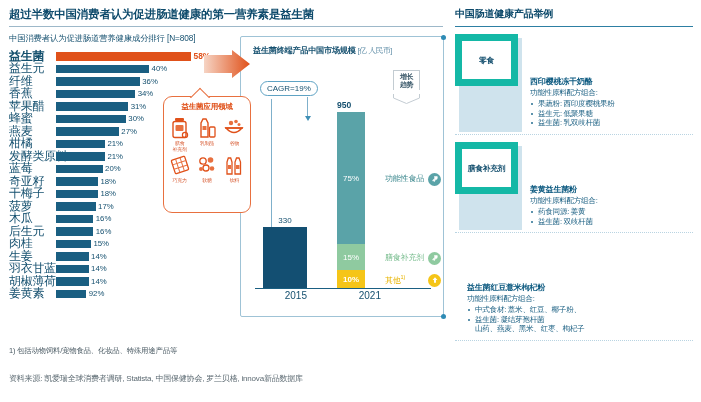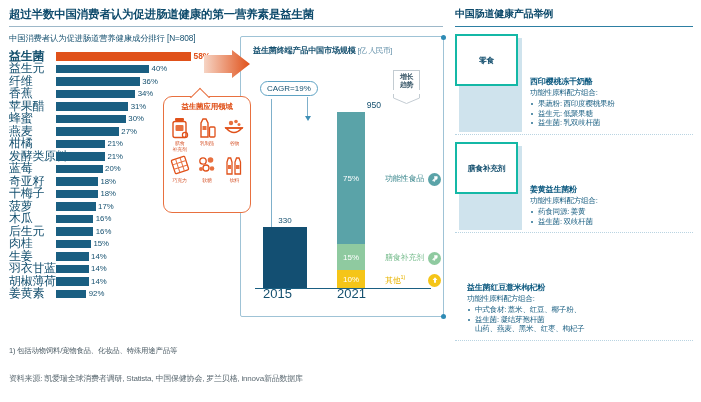--- a/index.html
+++ b/index.html
@@ -96,35 +96,35 @@
   .cagr-arrow{position:absolute;left:66px;top:60px;width:1px;height:20px;background:#7fb0cb;}
   .cagr-arrowhead{
     position:absolute;left:63.5px;top:79px;width:0;height:0;
     border-left:3.5px solid transparent;border-right:3.5px solid transparent;
     border-top:5px solid #3f8fb5;
   }
 
   .plot{position:absolute;left:14px;top:60px;width:176px;height:192px;}
   .axis{position:absolute;left:0;bottom:0;width:176px;height:1px;background:#1a5f82;}
   .xlab{
-    position:absolute;bottom:-13px;font-size:13px;color:#15506f;text-align:left;width:44px;
+    position:absolute;bottom:-13px;font-size:10px;color:#15506f;text-align:right;width:44px;
   }
 
   .col15{position:absolute;left:8px;bottom:1px;width:44px;}
   .bar2015{width:44px;background:#134f72;}
   .val2015{
     position:absolute;width:44px;text-align:center;font-size:8px;color:#15506f;
   }
   .col21{position:absolute;left:82px;bottom:1px;width:44px;}
   .stack-seg{
     width:28px;display:flex;align-items:center;justify-content:center;
     font-size:8px;color:#ffffff;
   }
   .val2021{
-    position:absolute;width:44px;text-align:right;font-size:8.6px;font-weight:normal;color:#15506f;
+    position:absolute;width:44px;text-align:left;font-size:8.6px;font-weight:bold;color:#15506f;
   }
   .seg-label{
     position:absolute;left:130px;font-size:8px;white-space:nowrap;letter-spacing:-0.2px;
   }
   .seg-icon{
     position:absolute;left:173px;width:13px;height:13px;border-radius:50%;
     display:flex;align-items:center;justify-content:center;
   }
   .sup{font-size:5.5px;vertical-align:super;}
 
@@ -137,21 +137,21 @@
     color:#3c5a6b;font-weight:bold;letter-spacing:-0.5px;
   }
 
   
   .right-panel{position:absolute;left:455px;top:7px;width:240px;}
   .right-title{font-size:10px;font-weight:bold;color:#0d4a6b;letter-spacing:-0.2px;}
   .right-rule{margin-top:5px;width:238px;height:1.3px;background:#2d7fa3;}
   .prod-block{position:relative;display:flex;margin-top:7px;min-height:52px;}
   .cat-box{
     position:relative;width:63px;min-height:52px;flex:none;
-    border:2px solid #14b8a6;box-sizing:border-box;
+    border:7px solid #14b8a6;box-sizing:border-box;
     display:flex;align-items:center;justify-content:center;
     font-size:7.8px;font-weight:bold;color:#15506f;letter-spacing:-0.3px;
     background:#ffffff;
   }
   .cat-shadow{
     position:absolute;left:4px;top:4px;width:63px;height:100%;
     background:#cfe3ed;z-index:-1;
   }
   .prod-body{margin-left:12px;flex:1;margin-top:42px;}
   .prod-name{
@@ -461,21 +461,21 @@
     <div class="plot" id="plot">
       <div class="axis"></div>
     <div class="col15">
           <div class="bar2015" style="height: 61.1368px;"></div>
           <div class="val2015" style="bottom: 63.1368px;">330</div>
           <div class="xlab">2015</div>
         </div>
         <div class="col21">
           <div class="stack-seg" style="height: 132px; background: rgb(90, 163, 168);">75%</div>
           <div class="stack-seg" style="height: 26.4px; background: rgb(143, 202, 160);">15%</div>
-          <div class="stack-seg" style="height: 17.6px; background: rgb(245, 197, 24);">10%</div>
+          <div class="stack-seg" style="height: 17.6px; background: rgb(245, 197, 24); font-weight: bold;">10%</div>
           <div class="val2021" style="bottom: 178px;">950</div>
           <div class="xlab">2021</div>
         </div>
         <div class="seg-label" style="bottom: 3.8px; color: rgb(232, 180, 0);">其他<span class="sup">1)</span></div>
         <div class="seg-icon" style="bottom: 2.3px; background: rgb(245, 197, 24);">
           <svg width="8" height="8" viewBox="0 0 10 10">
             <path d="M5 1.5 L8 5 L6.2 5 L6.2 8.5 L3.8 8.5 L3.8 5 L2 5 Z" fill="#fff"></path>
           </svg>
         </div>
         <div class="seg-label" style="bottom: 25.8px; color: rgb(121, 189, 143);">膳食补充剂</div>

